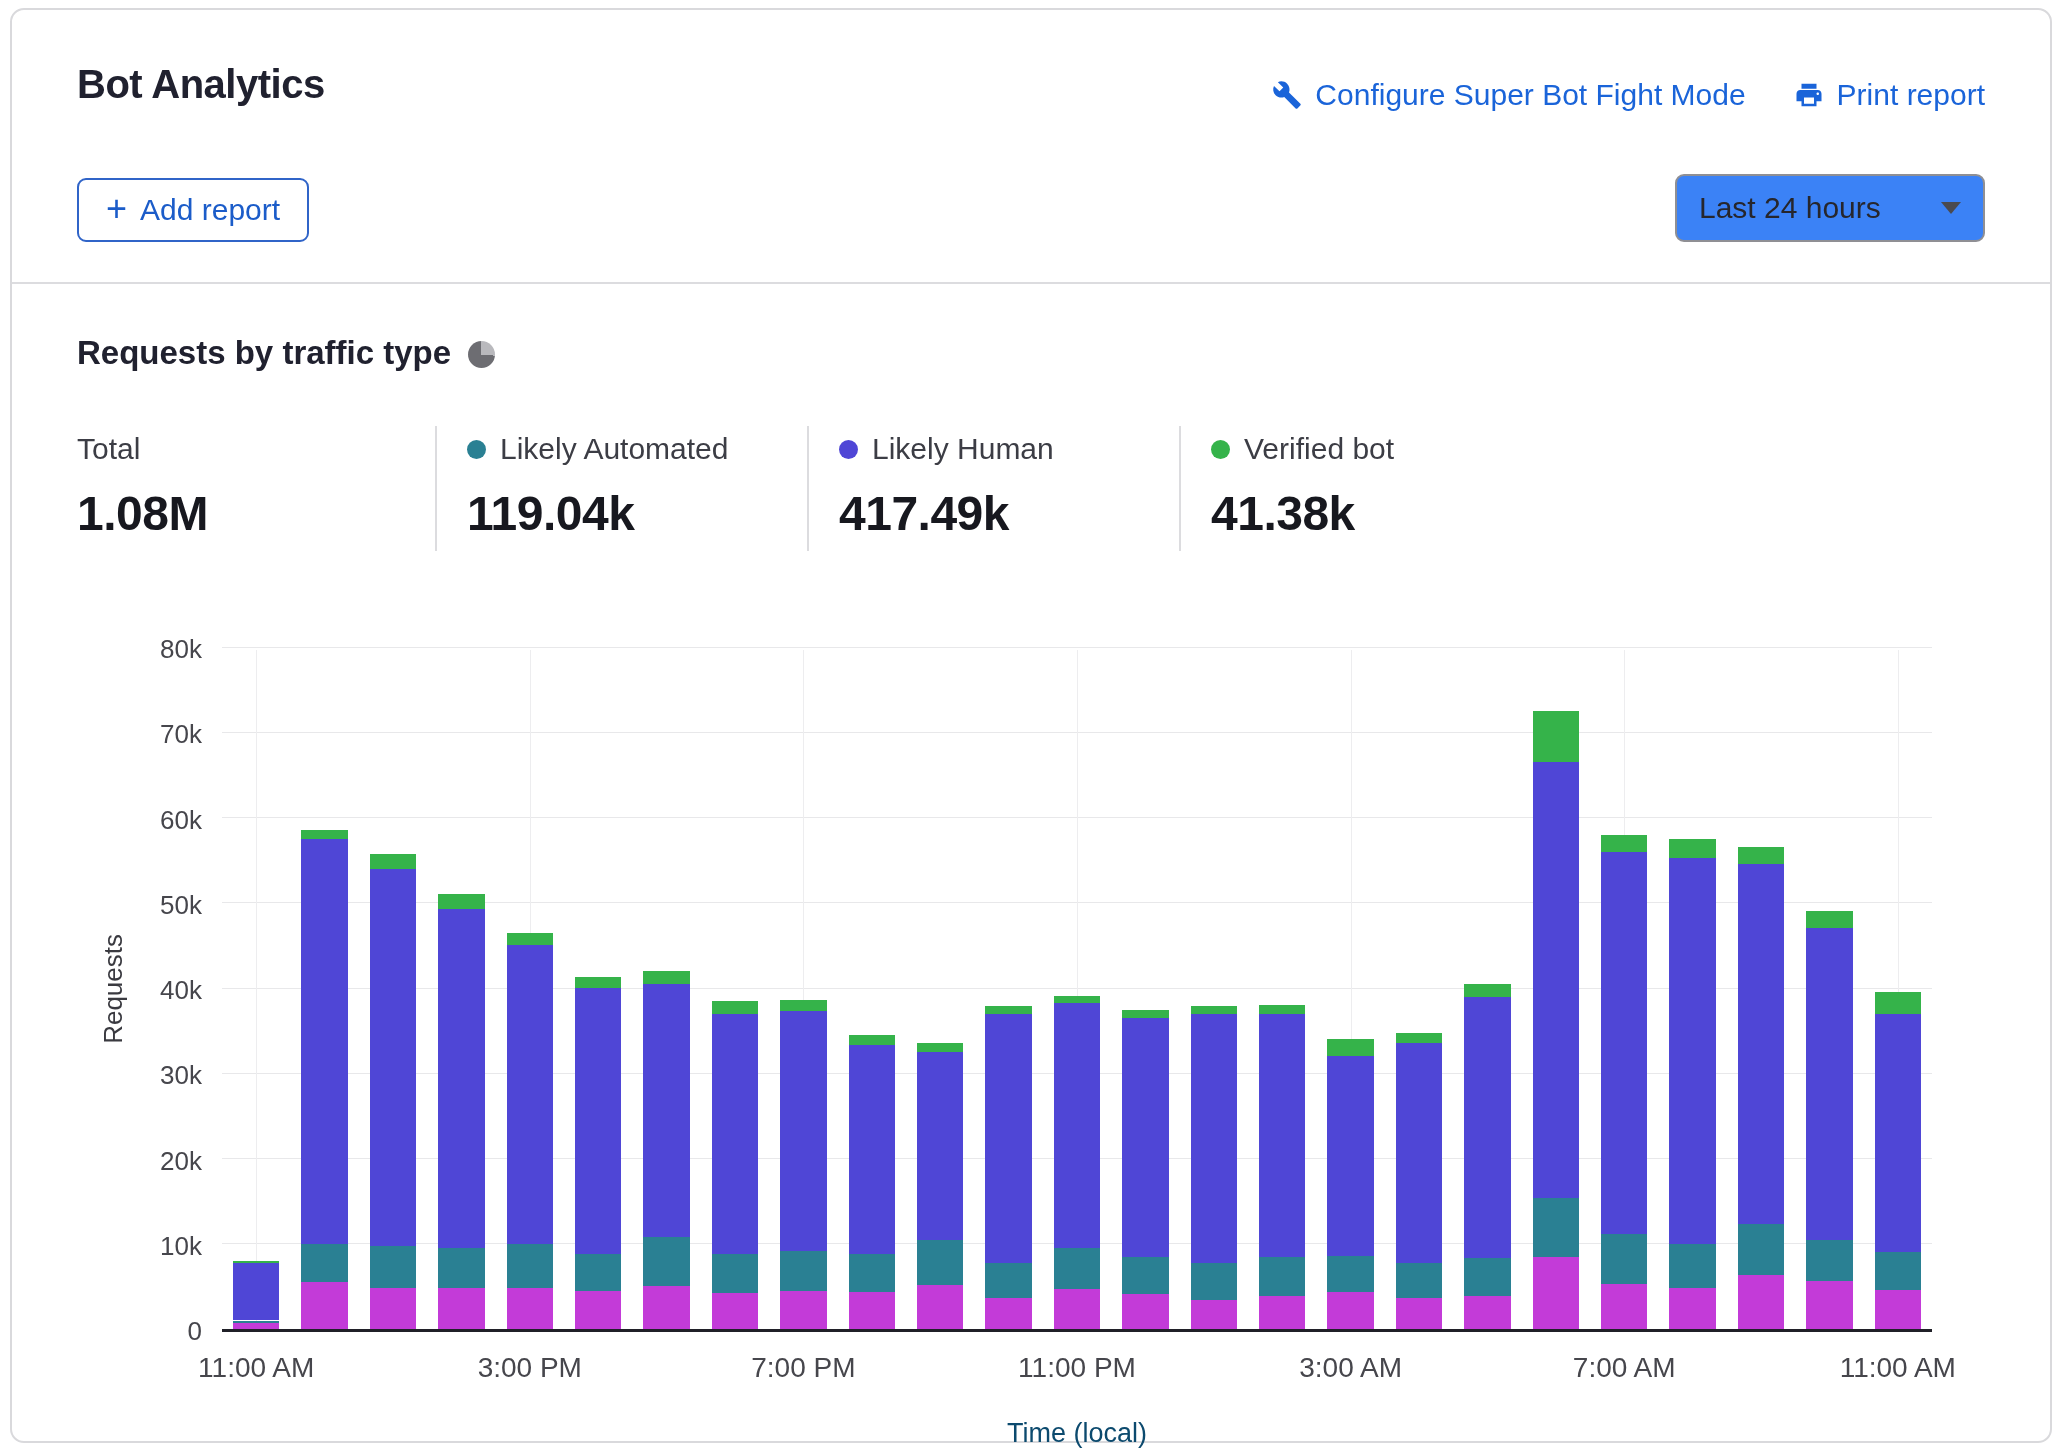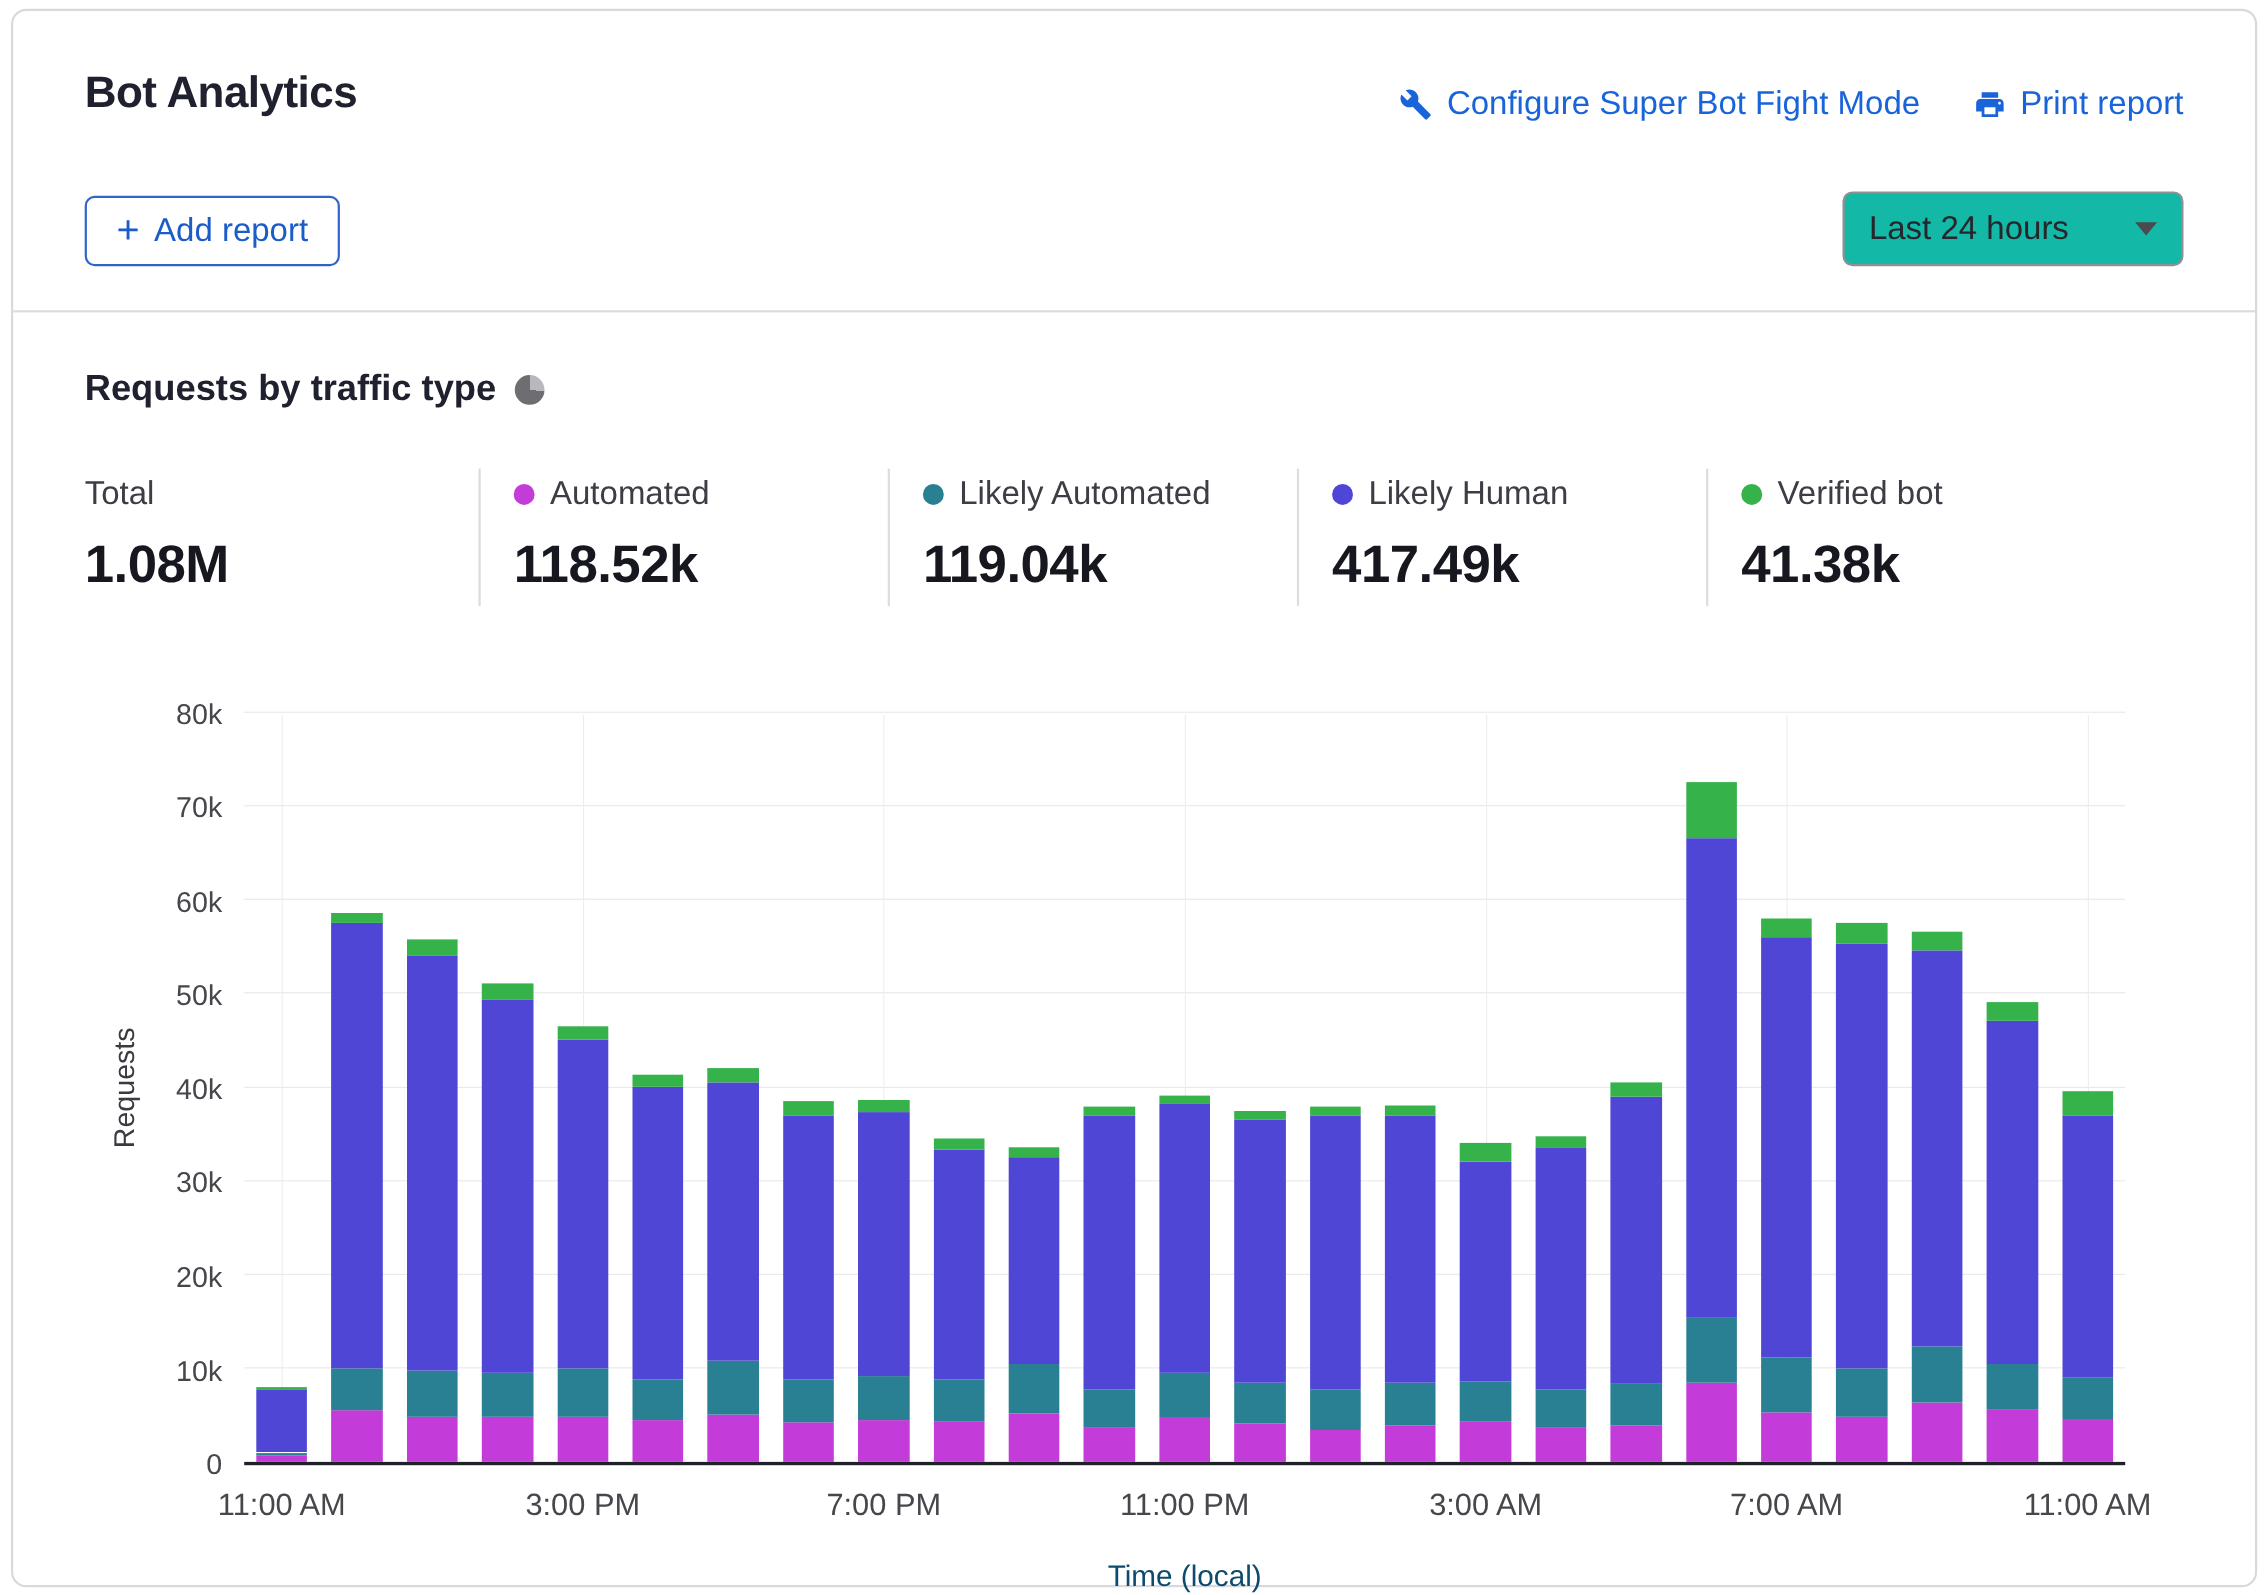--- a/index.html
+++ b/index.html
@@ -27,21 +27,21 @@
   .add-filter-btn {
     position:absolute; left:65px; top:168px; height:64px;
     display:flex; align-items:center; gap:13px; padding:0 27px;
     border:2px solid #3064c8; border-radius:9px; background:#fff;
     color:#1b5cc9; font-size:30px; cursor:pointer;
   }
   .plus-glyph { font-size:36px; line-height:1; font-weight:400; margin-top:-3px; }
 
   .time-select {
     position:absolute; right:65px; top:164px; width:310px; height:68px;
-    border:2px solid #8f8f94; border-radius:9px; background:#14b8a6;
+    border:2px solid #8f8f94; border-radius:9px; background:#3b82f6;
     display:flex; align-items:center; justify-content:space-between;
     padding:0 22px; font-size:30px; color:#26262c; cursor:pointer;
   }
   .chevron {
     width:0; height:0;
     border-left:10px solid transparent; border-right:10px solid transparent;
     border-top:12px solid #4a4a4f;
   }
 
   .top-divider { position:absolute; left:0; right:0; top:272px; height:2px; background:#dcdcdf; }
@@ -119,27 +119,20 @@
     <span class="section-title">Requests by traffic type</span>
     <span class="pie-icon"></span>
   </div>
 
   <div class="stats-row">
     <div class="stat first">
       <div class="stat-label-row">
           <span>Total</span>
         </div>
       <div class="stat-value">1.08M</div>
-    </div>
-    <div class="stat">
-      <div class="stat-label-row">
-        <span class="dot" style="background: rgb(195, 59, 216);"></span>
-        <span>Automated</span>
-      </div>
-      <div class="stat-value">118.52k</div>
     </div>
     <div class="stat">
       <div class="stat-label-row">
         <span class="dot" style="background: rgb(42, 128, 147);"></span>
         <span>Likely Automated</span>
       </div>
       <div class="stat-value">119.04k</div>
     </div>
     <div class="stat">
       <div class="stat-label-row">

